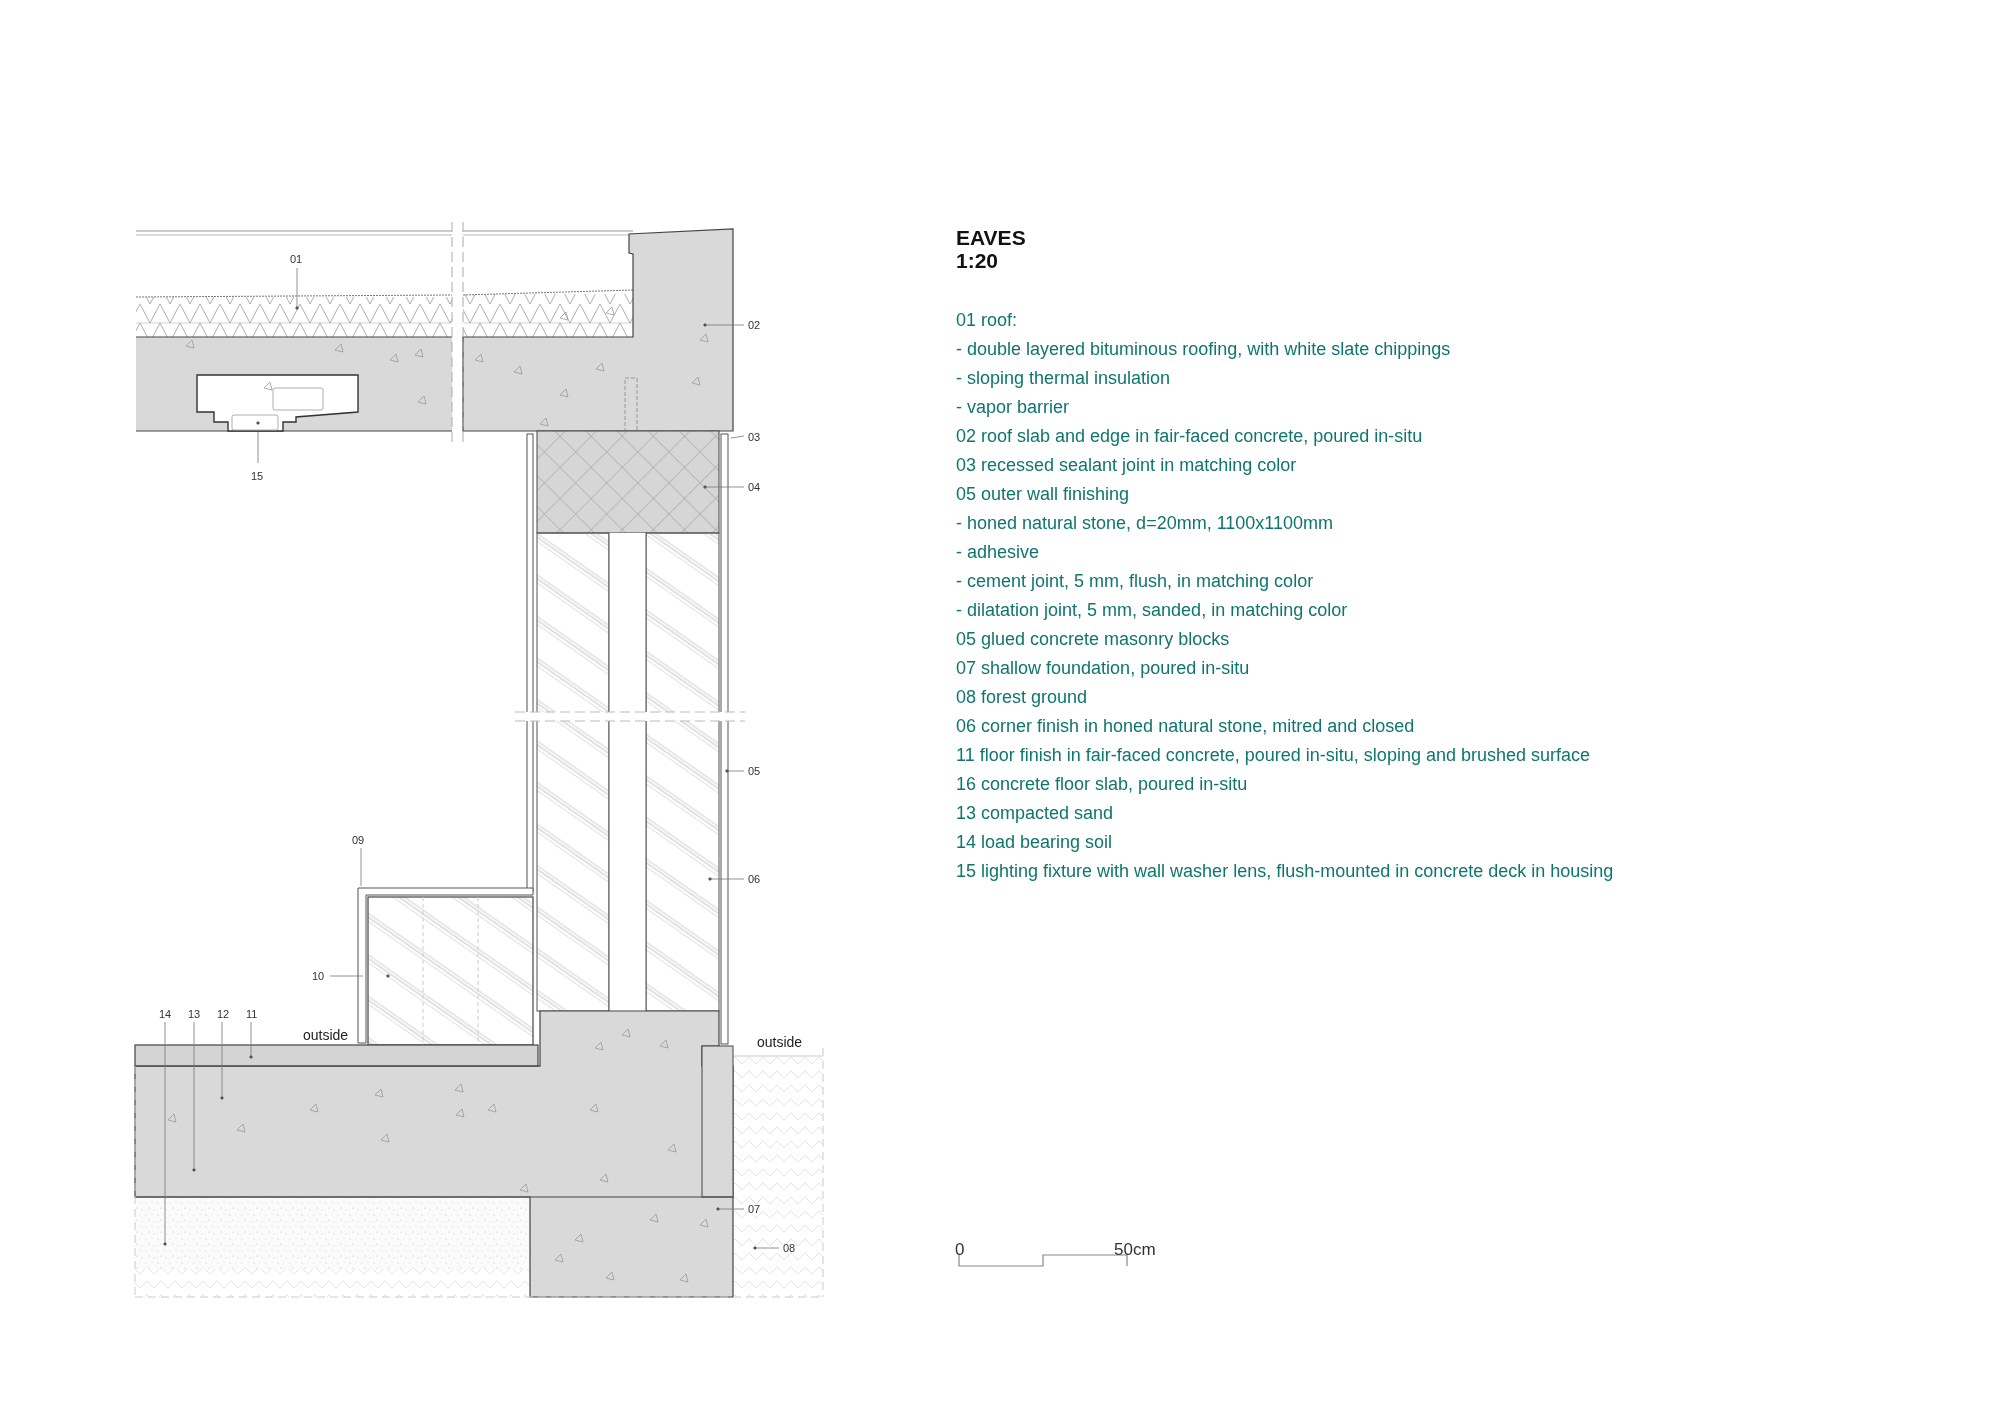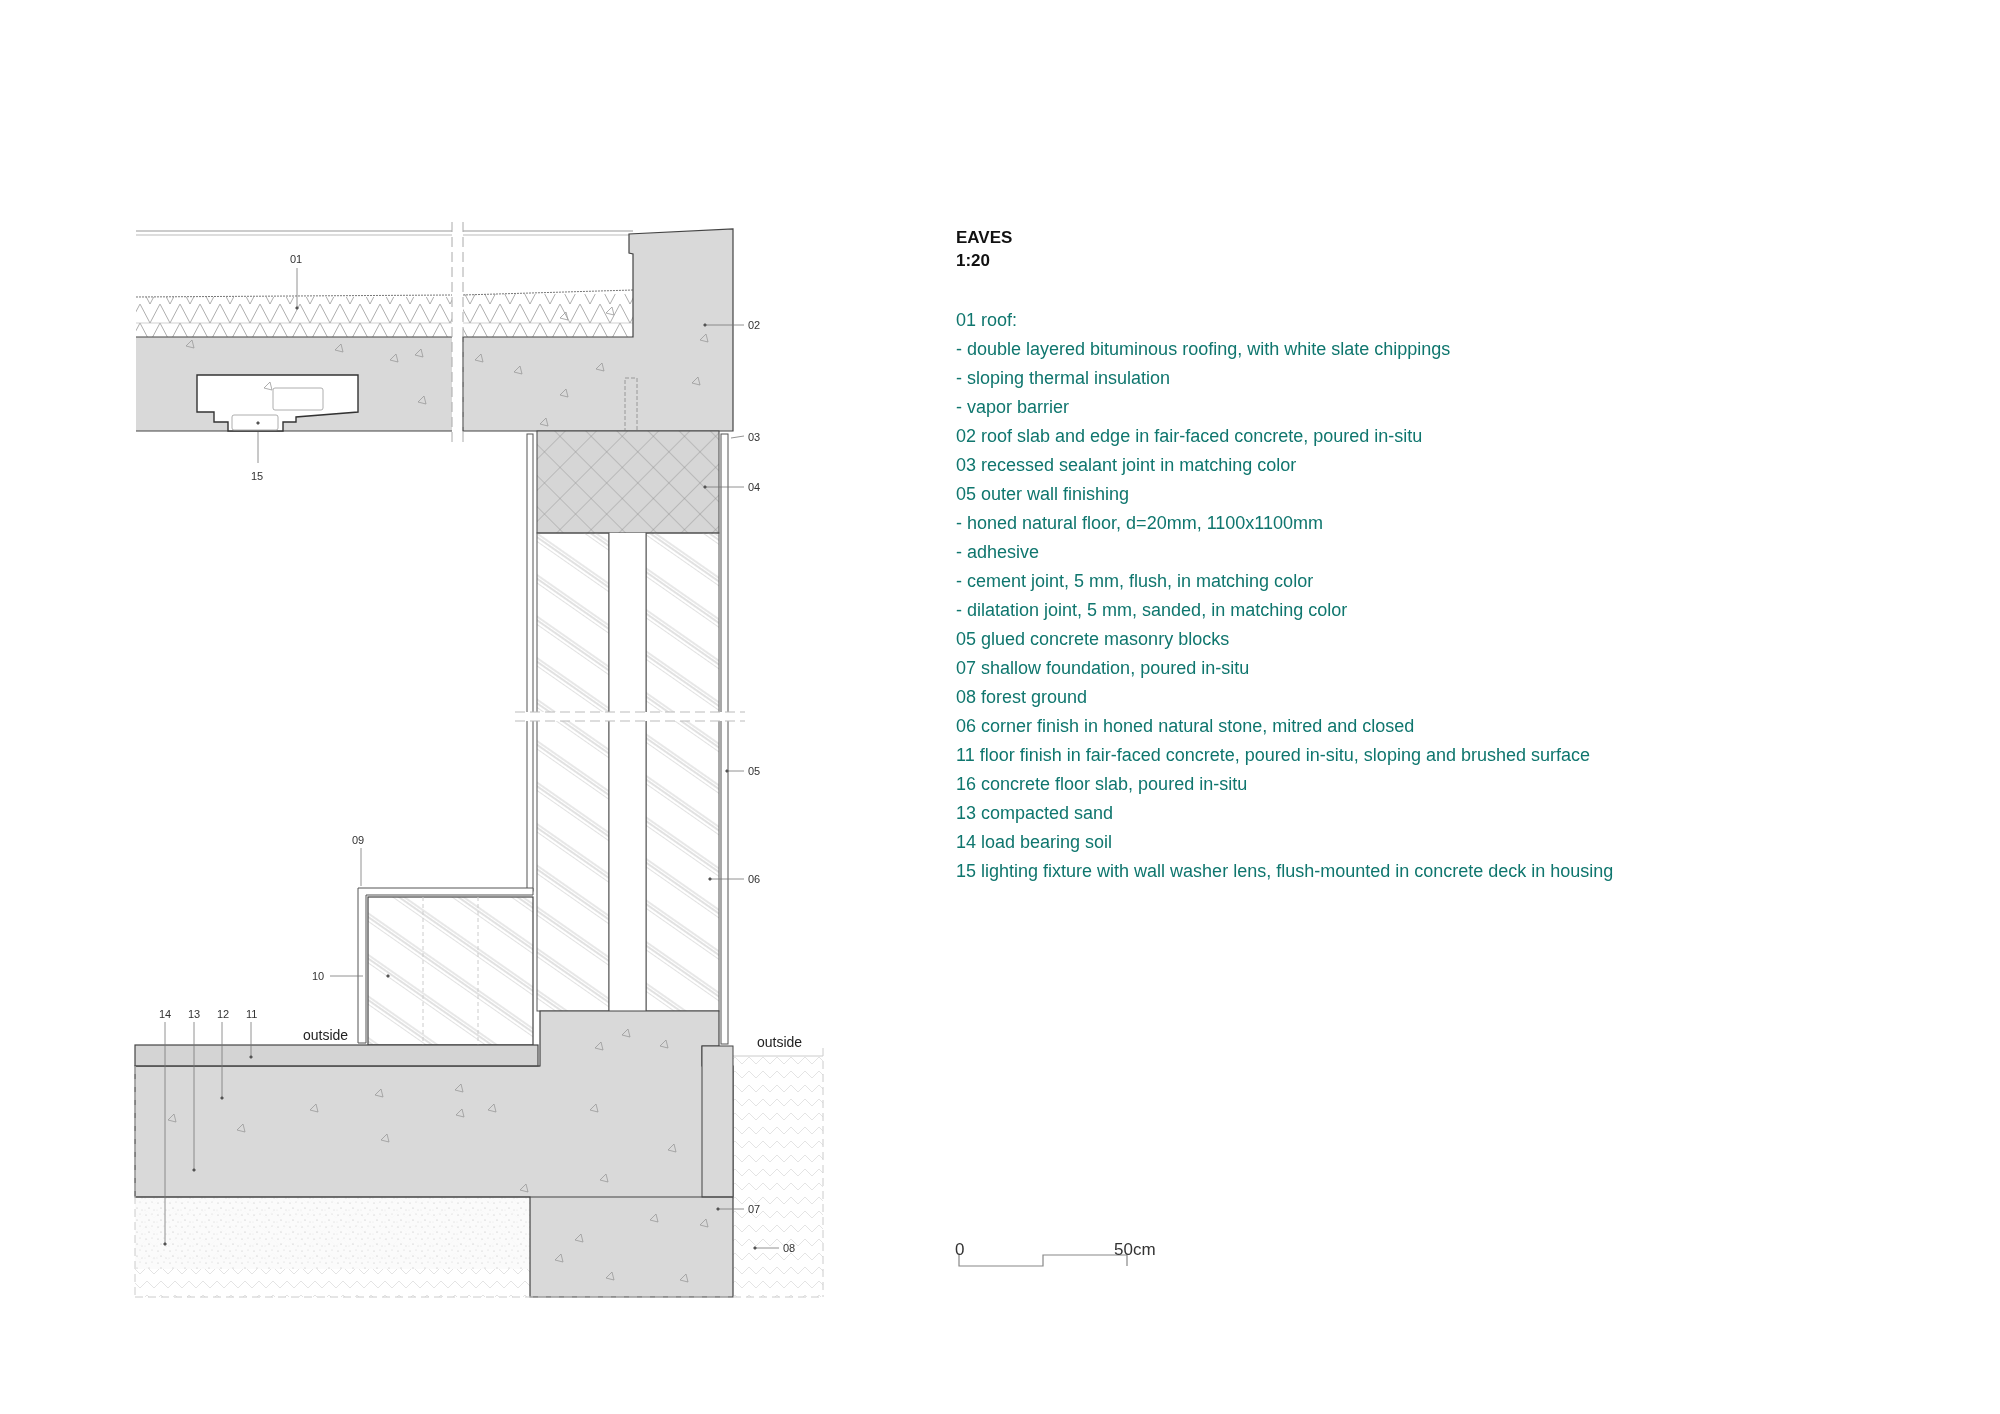--- a/index.html
+++ b/index.html
@@ -1,21 +1,21 @@
 <!DOCTYPE html>
 <html><head>
 <meta charset="utf-8">
 <style>
   html, body { margin:0; padding:0; background:#ffffff; }
   body { width:2000px; height:1414px; position:relative; overflow:hidden; font-family:"Liberation Sans", sans-serif; color:#1a1a1a; }
   #drawing { position:absolute; left:0; top:0; width:2000px; height:1414px; }
   .lbl { font-family:"Liberation Sans", sans-serif; font-size:11px; fill:#333; }
   .lbl-out { font-family:"Liberation Sans", sans-serif; font-size:14px; fill:#222; }
   .legend { position:absolute; left:956px; top:226px; width:800px; }
-  .legend .title { font-weight:bold; font-size:17px; line-height:23px; color:#111; }
+  .legend .title { font-weight:bold; font-size:21px; line-height:23px; color:#111; }
   .legend ul { list-style:none; margin:34px 0 0 0; padding:0; }
   .legend li { font-size:18px; line-height:29px; color:#0f766e; white-space:nowrap; }
   .scale-lbl { position:absolute; font-size:17px; color:#333; }
 </style>
 </head>
 <body>
 
 <svg id="drawing" viewBox="0 0 2000 1414" xmlns="http://www.w3.org/2000/svg">
   <defs>
     <pattern id="diag" patternUnits="userSpaceOnUse" width="34" height="34" patternTransform="rotate(-55)">
@@ -225,21 +225,21 @@
   <div class="title">EAVES</div>
   <div class="title">1:20</div>
   <ul>
     <li>01 roof:</li>
     <li>- double layered bituminous roofing, with white slate chippings</li>
     <li>- sloping thermal insulation</li>
     <li>- vapor barrier</li>
     <li>02 roof slab and edge in fair-faced concrete, poured in-situ</li>
     <li>03 recessed sealant joint in matching color</li>
     <li>05 outer wall finishing</li>
-    <li>- honed natural floor, d=20mm, 1100x1100mm</li>
+    <li>- honed natural stone, d=20mm, 1100x1100mm</li>
     <li>- adhesive</li>
     <li>- cement joint, 5 mm, flush, in matching color</li>
     <li>- dilatation joint, 5 mm, sanded, in matching color</li>
     <li>05 glued concrete masonry blocks</li>
     <li>07 shallow foundation, poured in-situ</li>
     <li>08 forest ground</li>
     <li>06 corner finish in honed natural stone, mitred and closed</li>
     <li>11 floor finish in fair-faced concrete, poured in-situ, sloping and brushed surface</li>
     <li>16 concrete floor slab, poured in-situ</li>
     <li>13 compacted sand</li>

